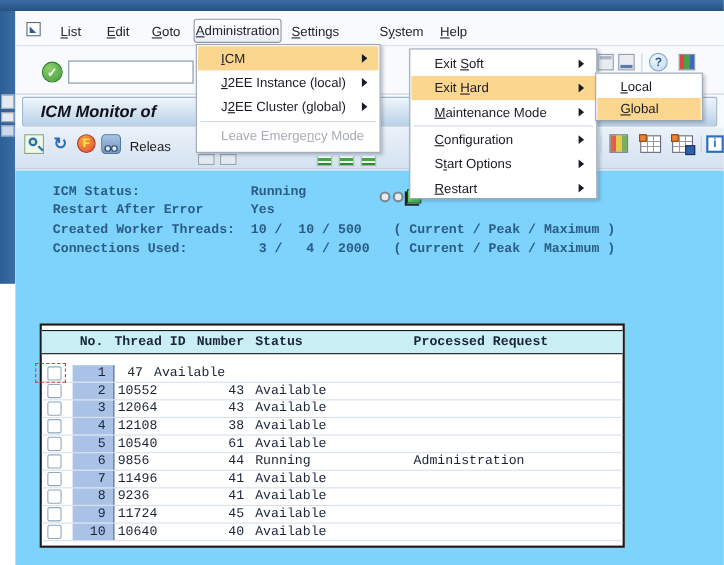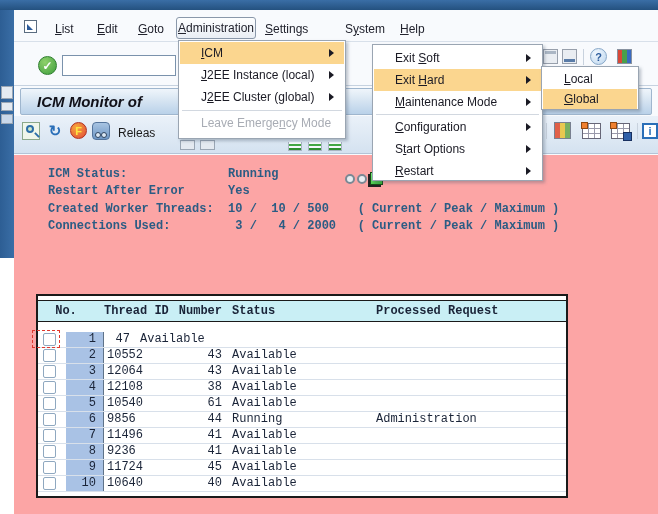--- a/index.html
+++ b/index.html
@@ -53,21 +53,21 @@
     linear-gradient(180deg,#0000 0 5px,#8888 5px 6px,#0000 6px 11px,#8888 11px 12px,#0000 12px)}
   .tbl-ico{width:19px;height:16px;border:1px solid #667;background:
     linear-gradient(90deg,#0000 0 5px,#99A 5px 6px,#0000 6px 11px,#99A 11px 12px,#0000 12px),
     linear-gradient(180deg,#0000 0 4px,#99A 4px 5px,#0000 5px 9px,#99A 9px 10px,#0000 10px),#fff}
   .tbl-ico .mark{position:absolute;left:-2px;top:-2px;width:7px;height:7px;background:#F08030;border:1px solid #904810}
   .tbl-ico .floppy{position:absolute;right:-3px;bottom:-3px;width:9px;height:9px;background:#3060A8;border:1px solid #183060}
   .info-ico{width:16px;height:16px;border:2px solid #2A6FB8;background:#fff;color:#2A6FB8;font-weight:bold;font-size:11px;text-align:center;line-height:12px}
   .info-ico::after{content:"i"}
 
   
-  .content{left:0;top:145px;width:644px;height:359px;background:#fca5a5}
+  .content{left:0;top:145px;width:644px;height:359px;background:#7dd3fc}
   .status-line{white-space:pre;line-height:17.3px;font-size:12px;font-weight:bold;color:#2B5C84}
   .led-circle{width:10px;height:10px;border-radius:50%;border:2px solid #7A8894;background:#E8ECF0}
   .led-square{width:13px;height:13px;background:linear-gradient(135deg,#7CE87C,#2FB42F);border:1px solid #184A18;box-shadow:-2px 2px 0 #222}
 
   
   .ltable{left:22px;top:139px;width:532px;height:204px;border:2px solid #1A1A1A;background:#fff}
   .thead{position:absolute;left:0;right:0;top:4px;height:22px;background:#C9EFF5;border-top:1px solid #1A1A1A;border-bottom:1px solid #1A1A1A}
   .thead span{position:absolute;top:3px;font-weight:bold;color:#1A2438;font-size:12px}
   .tbody{position:absolute;left:0;right:0;top:36px}
   .trow{display:flex;height:16px;line-height:15px;border-bottom:1px solid #D8E0EA;font-size:12px;color:#1A2438}
@@ -164,21 +164,21 @@
       <div class="status-line">Restart After Error      Yes</div>
       <div class="status-line">Created Worker Threads:  10 /  10 / 500    ( Current / Peak / Maximum )</div>
       <div class="status-line">Connections Used:         3 /   4 / 2000   ( Current / Peak / Maximum )</div>
     </div>
     <span class="abs led-circle" style="left:331px;top:19px"></span>
     <span class="abs led-circle" style="left:343px;top:19px"></span>
     <span class="abs led-square" style="left:356px;top:17px"></span>
 
     <div class="abs ltable mono">
       <div class="thead">
-        <span style="left:0;width:56px;text-align:center">No.</span>
+        <span style="left:0;width:56px;text-align:right">No.</span>
         <span style="left:66px">Thread ID</span>
         <span style="left:120px;width:64px;text-align:right">Number</span>
         <span style="left:194px">Status</span>
         <span style="left:338px">Processed Request</span>
       </div>
       <div class="tbody">
         <div class="trow">
             <div class="c-cb">
               <span class="cb"></span>
             </div>

